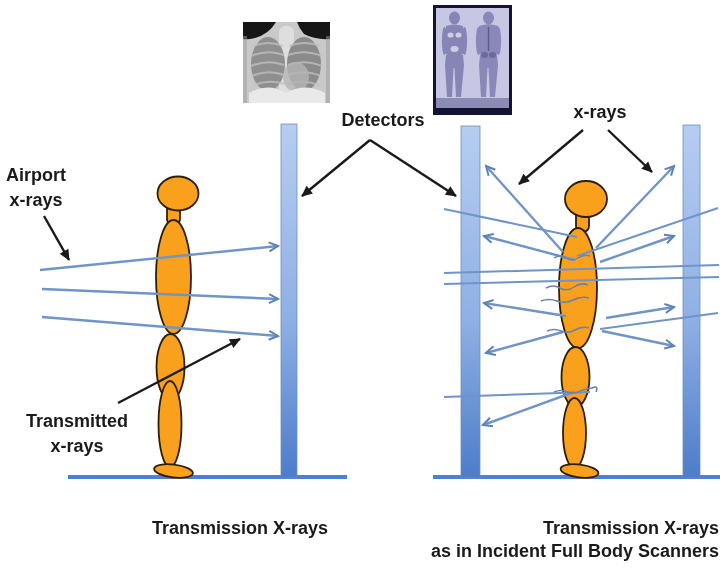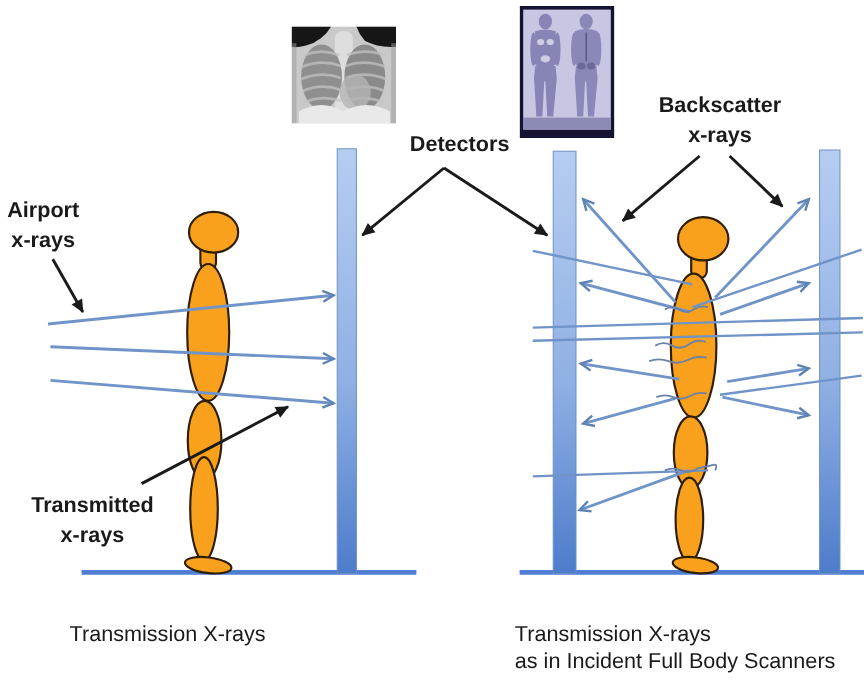--- a/index.html
+++ b/index.html
@@ -1,22 +1,22 @@
 <!DOCTYPE html>
 <html><head>
 <meta charset="utf-8">
 <style>
   html,body{margin:0;padding:0;background:#ffffff}
   #stage{position:relative;width:720px;height:571px;background:#ffffff;
          font-family:"Liberation Sans",sans-serif;overflow:hidden}
   #stage svg{position:absolute;top:0;left:0;display:block}
   .lbl{position:absolute;font-weight:bold;color:#1a1a1a;font-size:18px;
        line-height:25px;text-align:center;white-space:nowrap}
-  .cap{position:absolute;font-weight:normal;color:#1a1a1a;font-size:18px;
-       line-height:23px;text-align:left;white-space:nowrap}
+  .cap{position:absolute;font-weight:bold;color:#1a1a1a;font-size:18px;
+       line-height:23px;text-align:right;white-space:nowrap}
   .ray{stroke:#7094c8;stroke-width:2.4;fill:none}
   .thin{stroke:#7094c8;stroke-width:2;fill:none}
   .sq{stroke:#6a82a8;stroke-width:1.5;fill:none}
   .blk{stroke:#1a1a1a;stroke-width:2.4;fill:none}
   .fig{fill:#F9A11C;stroke:#2e1f04;stroke-width:1.8}
   .bar{fill:url(#barGrad);stroke:#6a8fc0;stroke-width:0.8}
   .ground{stroke:#4f7ed2;stroke-width:4;fill:none}
 </style>
 </head>
 <body>
@@ -163,21 +163,21 @@
   <div class="lbl" style="left:-6px;top:163px;width:84px">
     <span>Airport</span><br>
     <span>x-rays</span>
   </div>
 
   <div class="lbl" style="left:328px;top:108px;width:110px">
     <span>Detectors</span>
   </div>
 
   <div class="lbl" style="left:535px;top:75px;width:130px">
-    <span>Backscatter</span><br>
+    <br>
     <span>x-rays</span>
   </div>
 
   <div class="lbl" style="left:12px;top:409px;width:130px">
     <span>Transmitted</span><br>
     <span>x-rays</span>
   </div>
 
   <div class="cap" style="left:58px;top:517px;width:270px">
     <span>Transmission X-rays</span><br>

